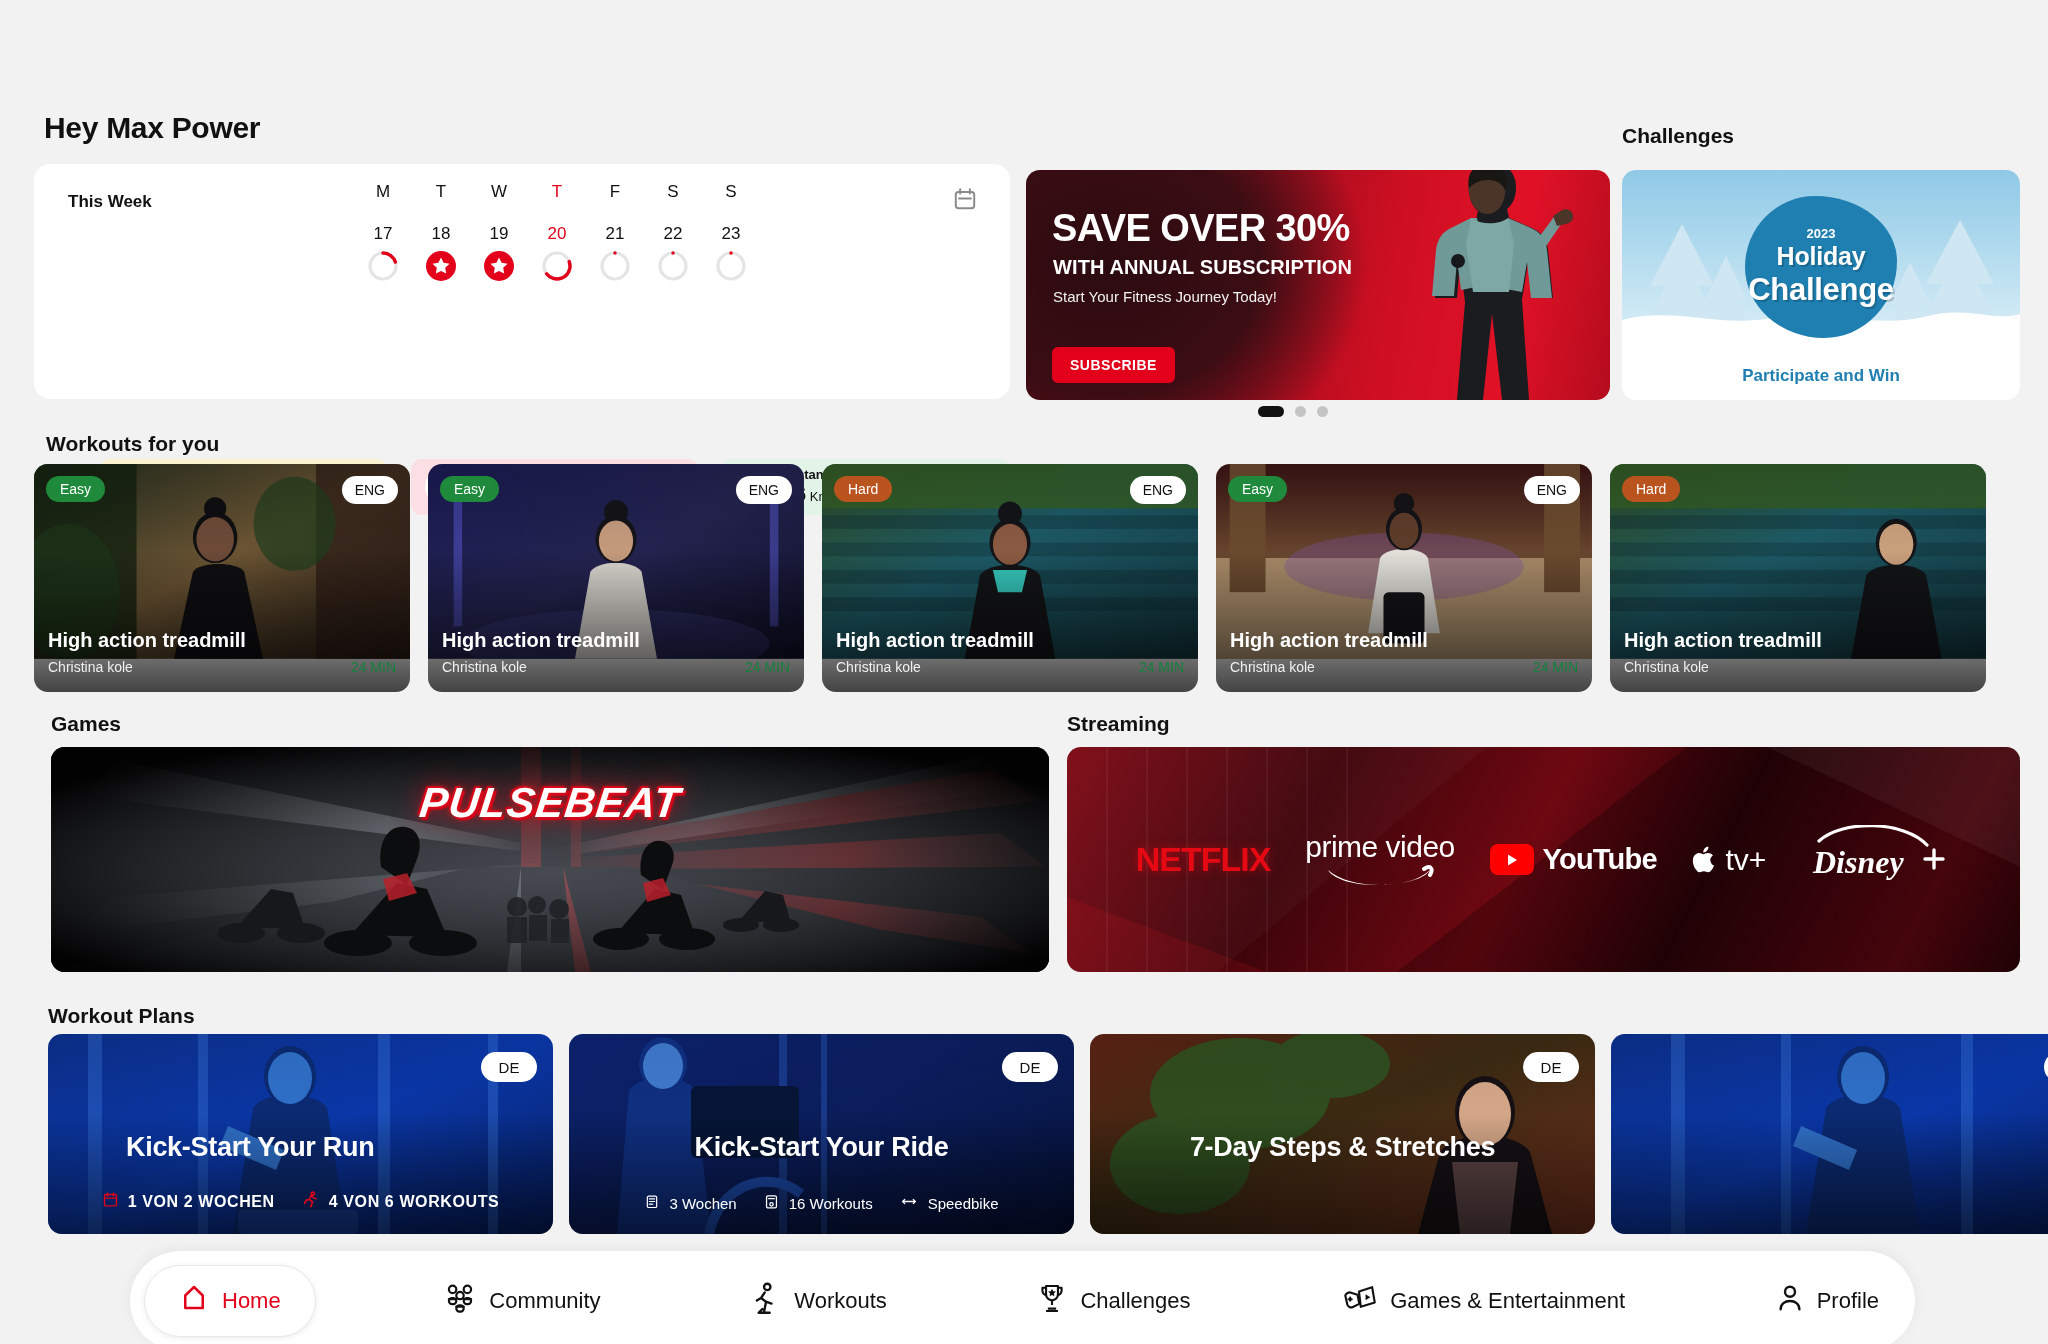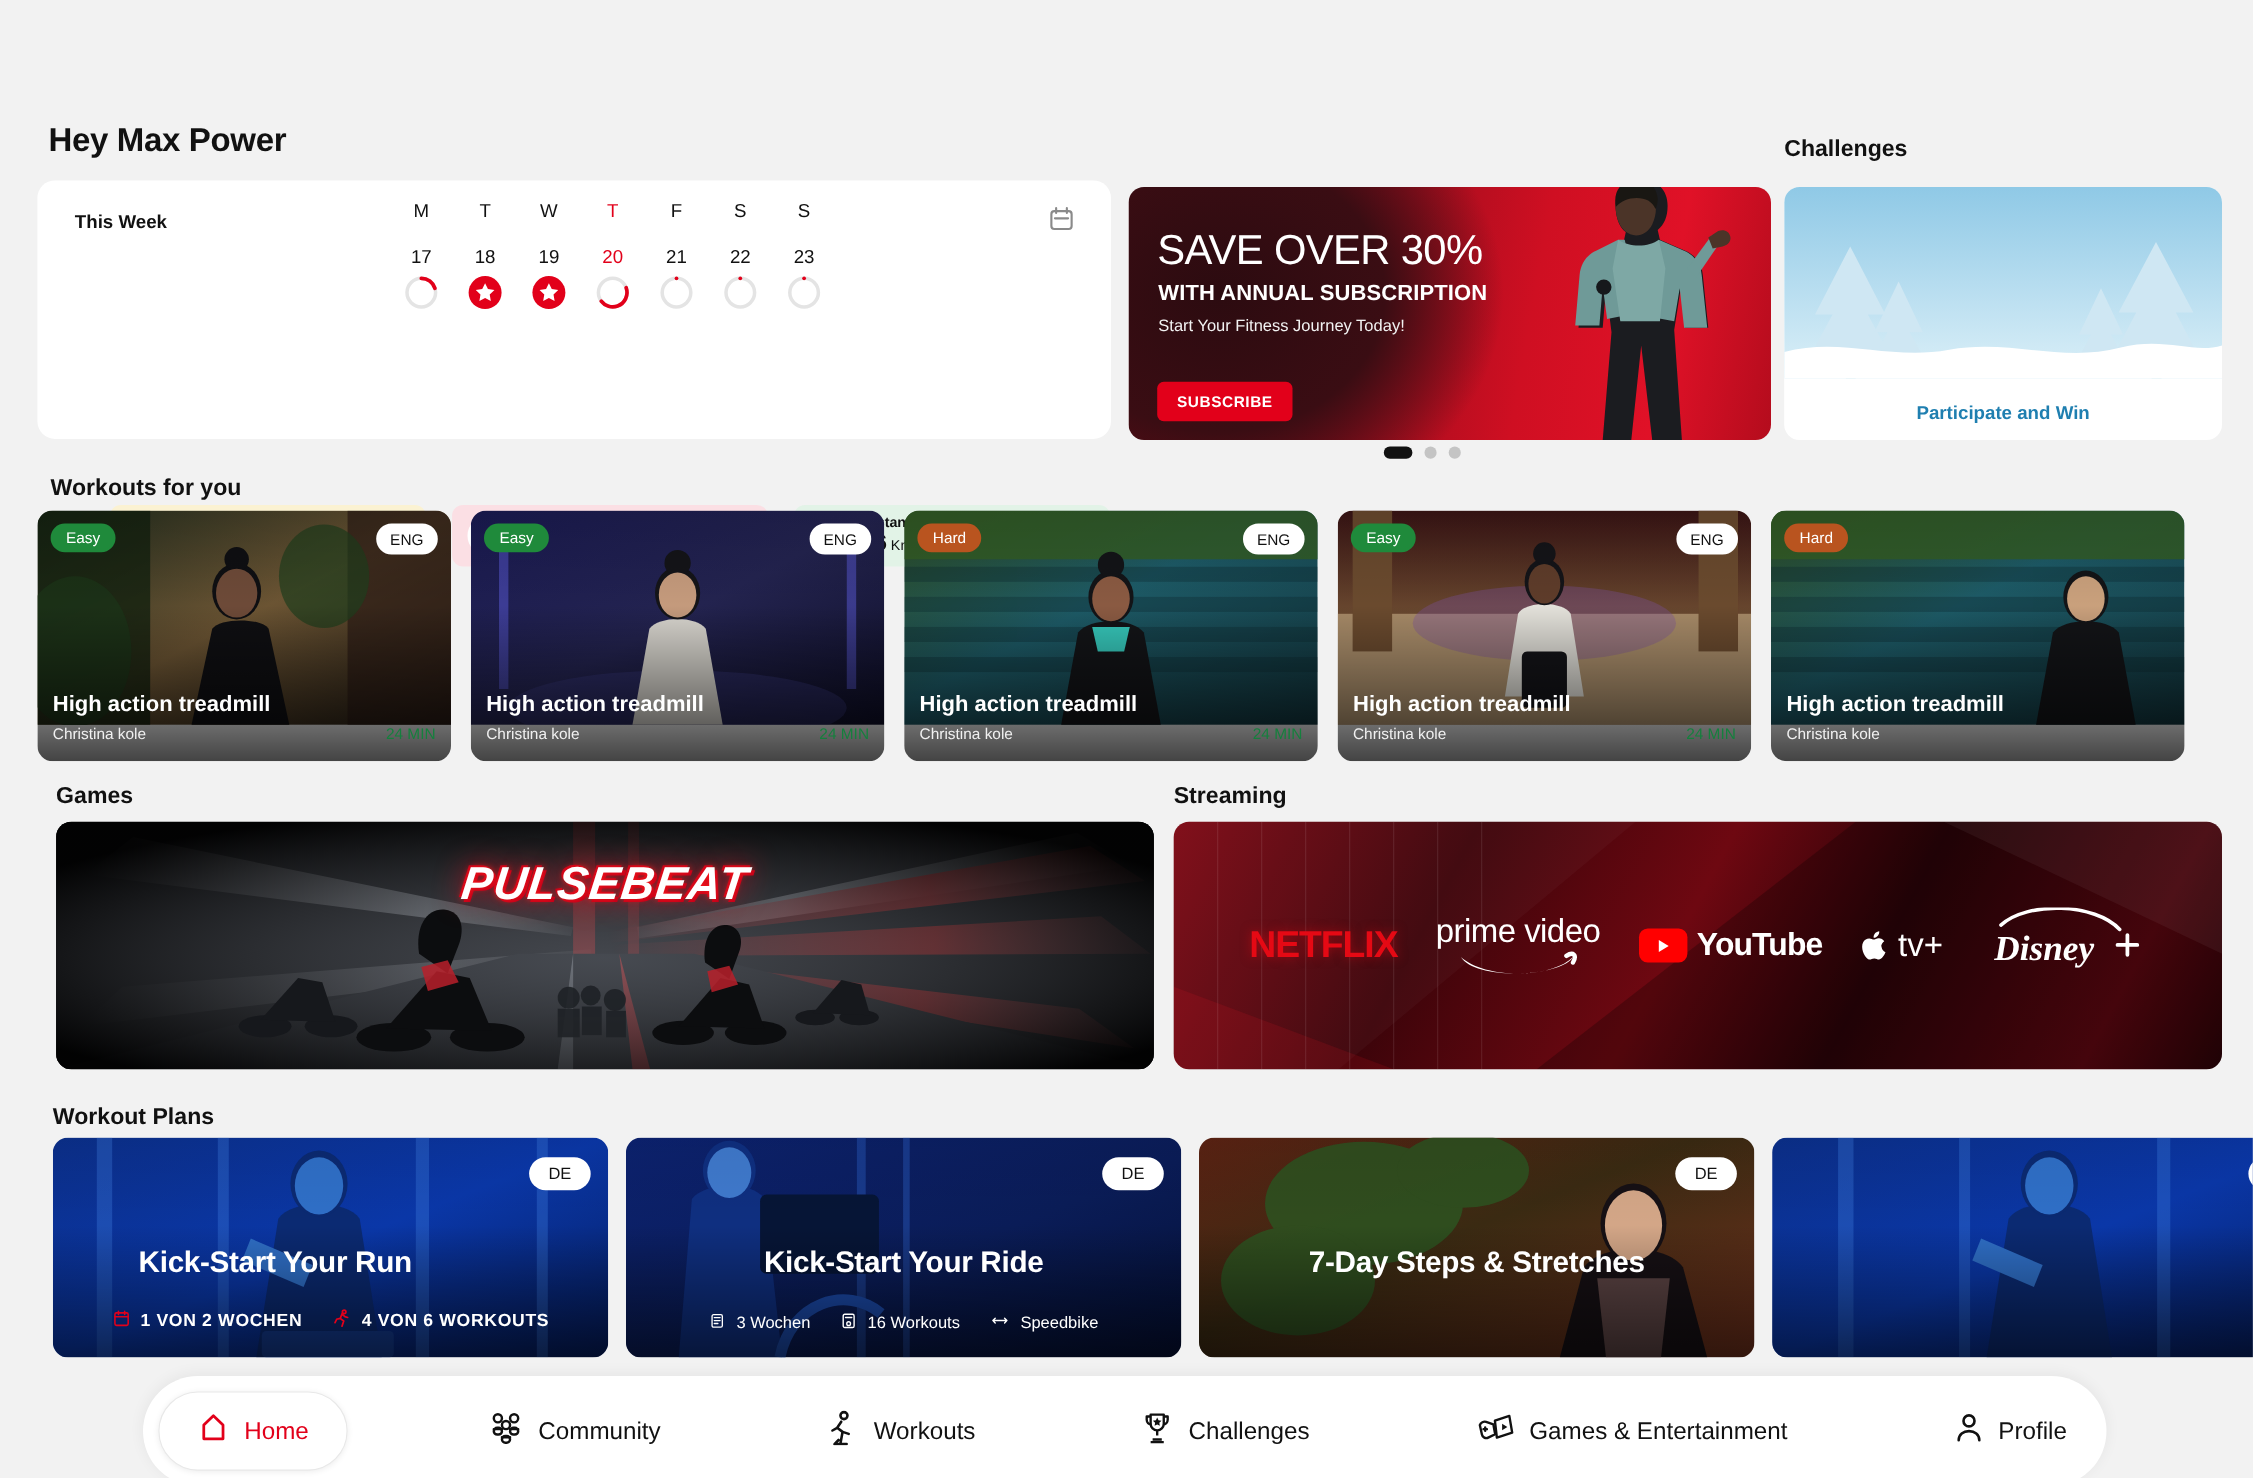--- a/index.html
+++ b/index.html
@@ -56,21 +56,21 @@
   .stat-t2 b { font-size: 20px; font-weight: 700; }
 
   
   .promo {
     position: absolute; left: 1026px; top: 138px;
     width: 584px; height: 230px; border-radius: 14px; overflow: hidden;
     background:
       radial-gradient(ellipse 360px 300px at 14% 42%, #2c0b10 0%, #3a0d13 42%, rgba(58,13,19,0) 72%),
       linear-gradient(100deg, #5d0a14 0%, #8c0c1b 30%, #cf0f22 62%, #e01127 82%, #b40c1d 100%);
   }
-  .promo-h1 { position: absolute; left: 26px; top: 37px; font-size: 38px; font-weight: 400; color: #fff; letter-spacing: -0.6px; }
+  .promo-h1 { position: absolute; left: 26px; top: 37px; font-size: 38px; font-weight: 700; color: #fff; letter-spacing: -0.6px; }
   .promo-h2 { position: absolute; left: 27px; top: 86px; font-size: 20px; font-weight: 700; color: #fff; letter-spacing: 0.1px; }
   .promo-p  { position: absolute; left: 27px; top: 118px; font-size: 15px; color: #f2f2f2; }
   .promo-btn {
     position: absolute; left: 26px; top: 177px; height: 36px; padding: 0 18px;
     background: #e2001a; color: #fff; border: 0; border-radius: 6px;
     font-size: 14px; font-weight: 600; letter-spacing: .5px; font-family: inherit; cursor: pointer;
   }
   .promo-figure { position: absolute; right: 24px; bottom: 0; width: 170px; height: 242px; }
   .dots { position: absolute; left: 1258px; top: 374px; display: flex; gap: 11px; align-items: center; }
   .dot { width: 11px; height: 11px; border-radius: 50%; background: #c4c4c4; }
@@ -331,20 +331,25 @@
       <g fill="#cfe7f3">
         <path d="M60 30 L92 92 L76 92 L100 136 L20 136 L44 92 L28 92Z"></path>
         <path d="M104 62 L126 108 L114 108 L132 140 L76 140 L94 108 L82 108Z"></path>
         <path d="M288 68 L308 110 L297 110 L313 140 L263 140 L279 110 L268 110Z"></path>
         <path d="M338 26 L372 90 L356 90 L380 136 L296 136 L320 90 L304 90Z"></path>
       </g>
       <rect x="56" y="130" width="9" height="20" fill="#b9dbed"></rect>
       <rect x="334" y="130" width="9" height="20" fill="#b9dbed"></rect>
       <path d="M0 126 C52 112 96 134 150 124 C206 114 252 136 306 122 C346 112 372 128 398 120 L398 150 L0 150Z" fill="#ffffff"></path>
     </svg>
+    <div class="chal-badge">
+      <div class="chal-year">2023</div>
+      <div class="chal-l1">Holiday</div>
+      <div class="chal-l2">Challenge</div>
+    </div>
     <div class="chal-cap">Participate and Win</div>
   </div>
 
   <div class="sec-title" style="left:46px;top:400px">Workouts for you</div>
   <div class="w-row" id="wrow">
       <div class="w-card">
         <svg class="w-img" viewBox="0 0 440 228" preserveAspectRatio="xMidYMid slice">
           <defs>
             <linearGradient id="wa0" x1="0" y1="0" x2="1" y2="1">
               <stop offset="0" stop-color="#1d2a1c"></stop>

